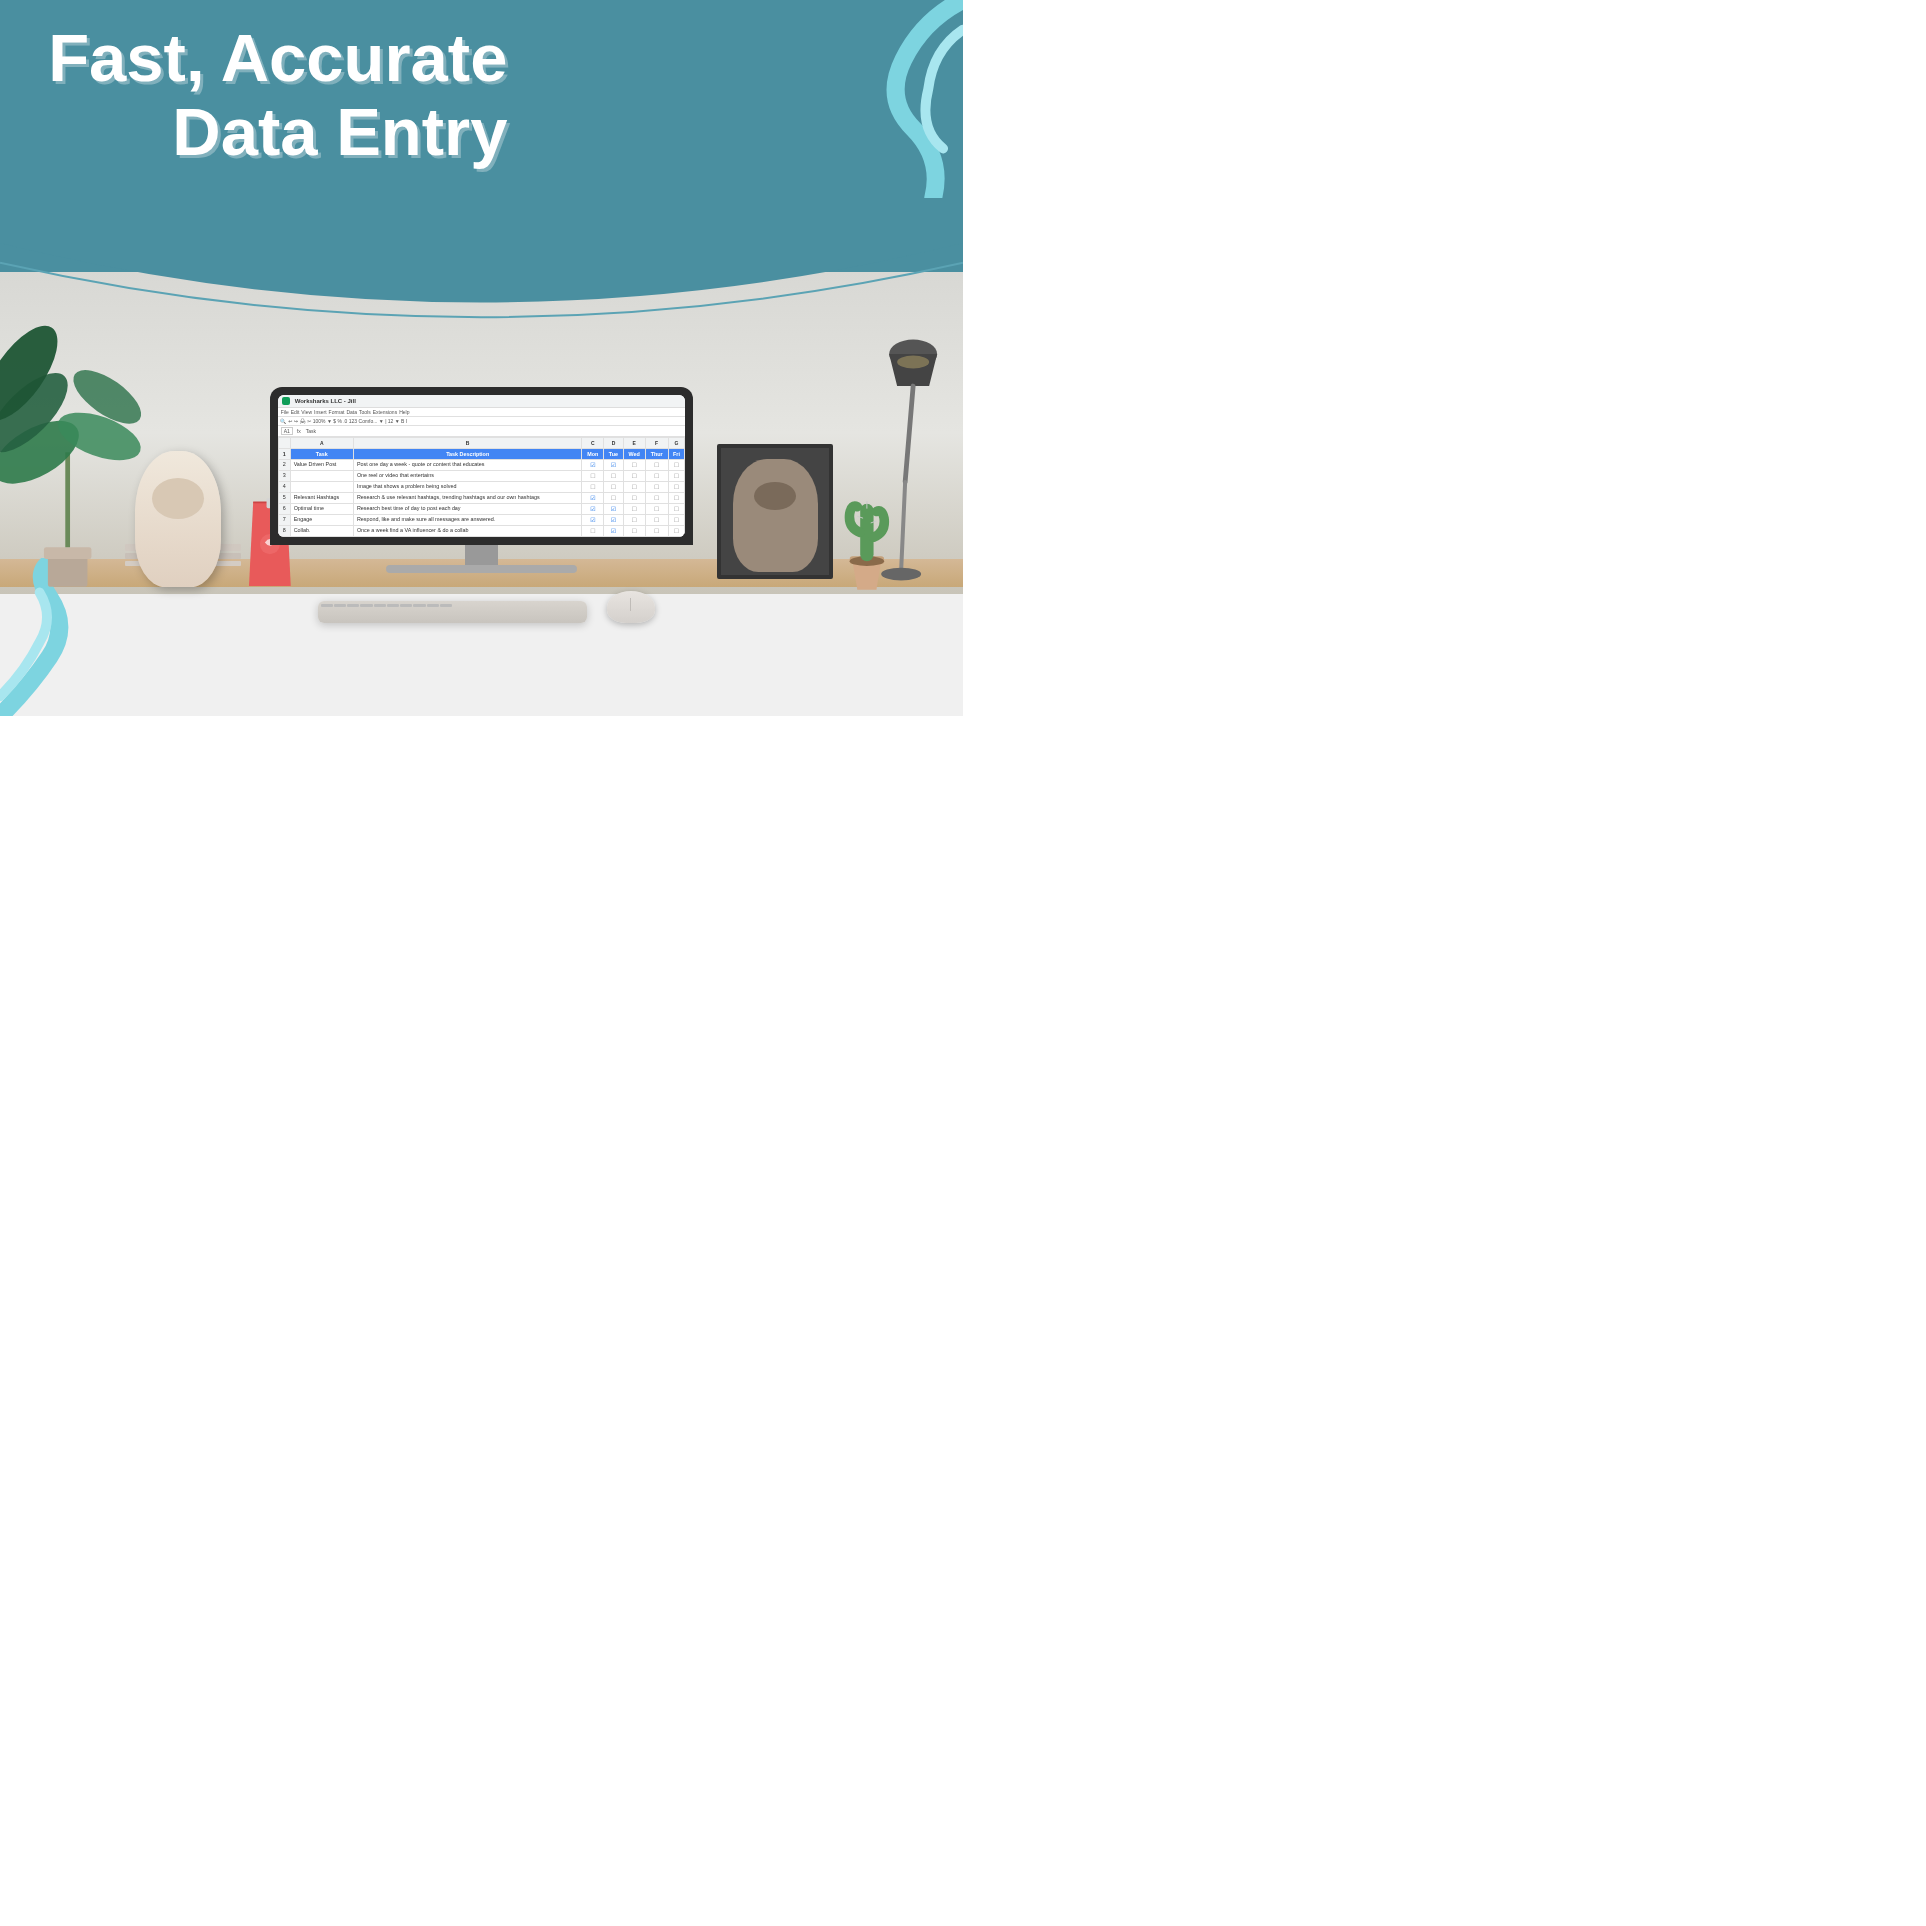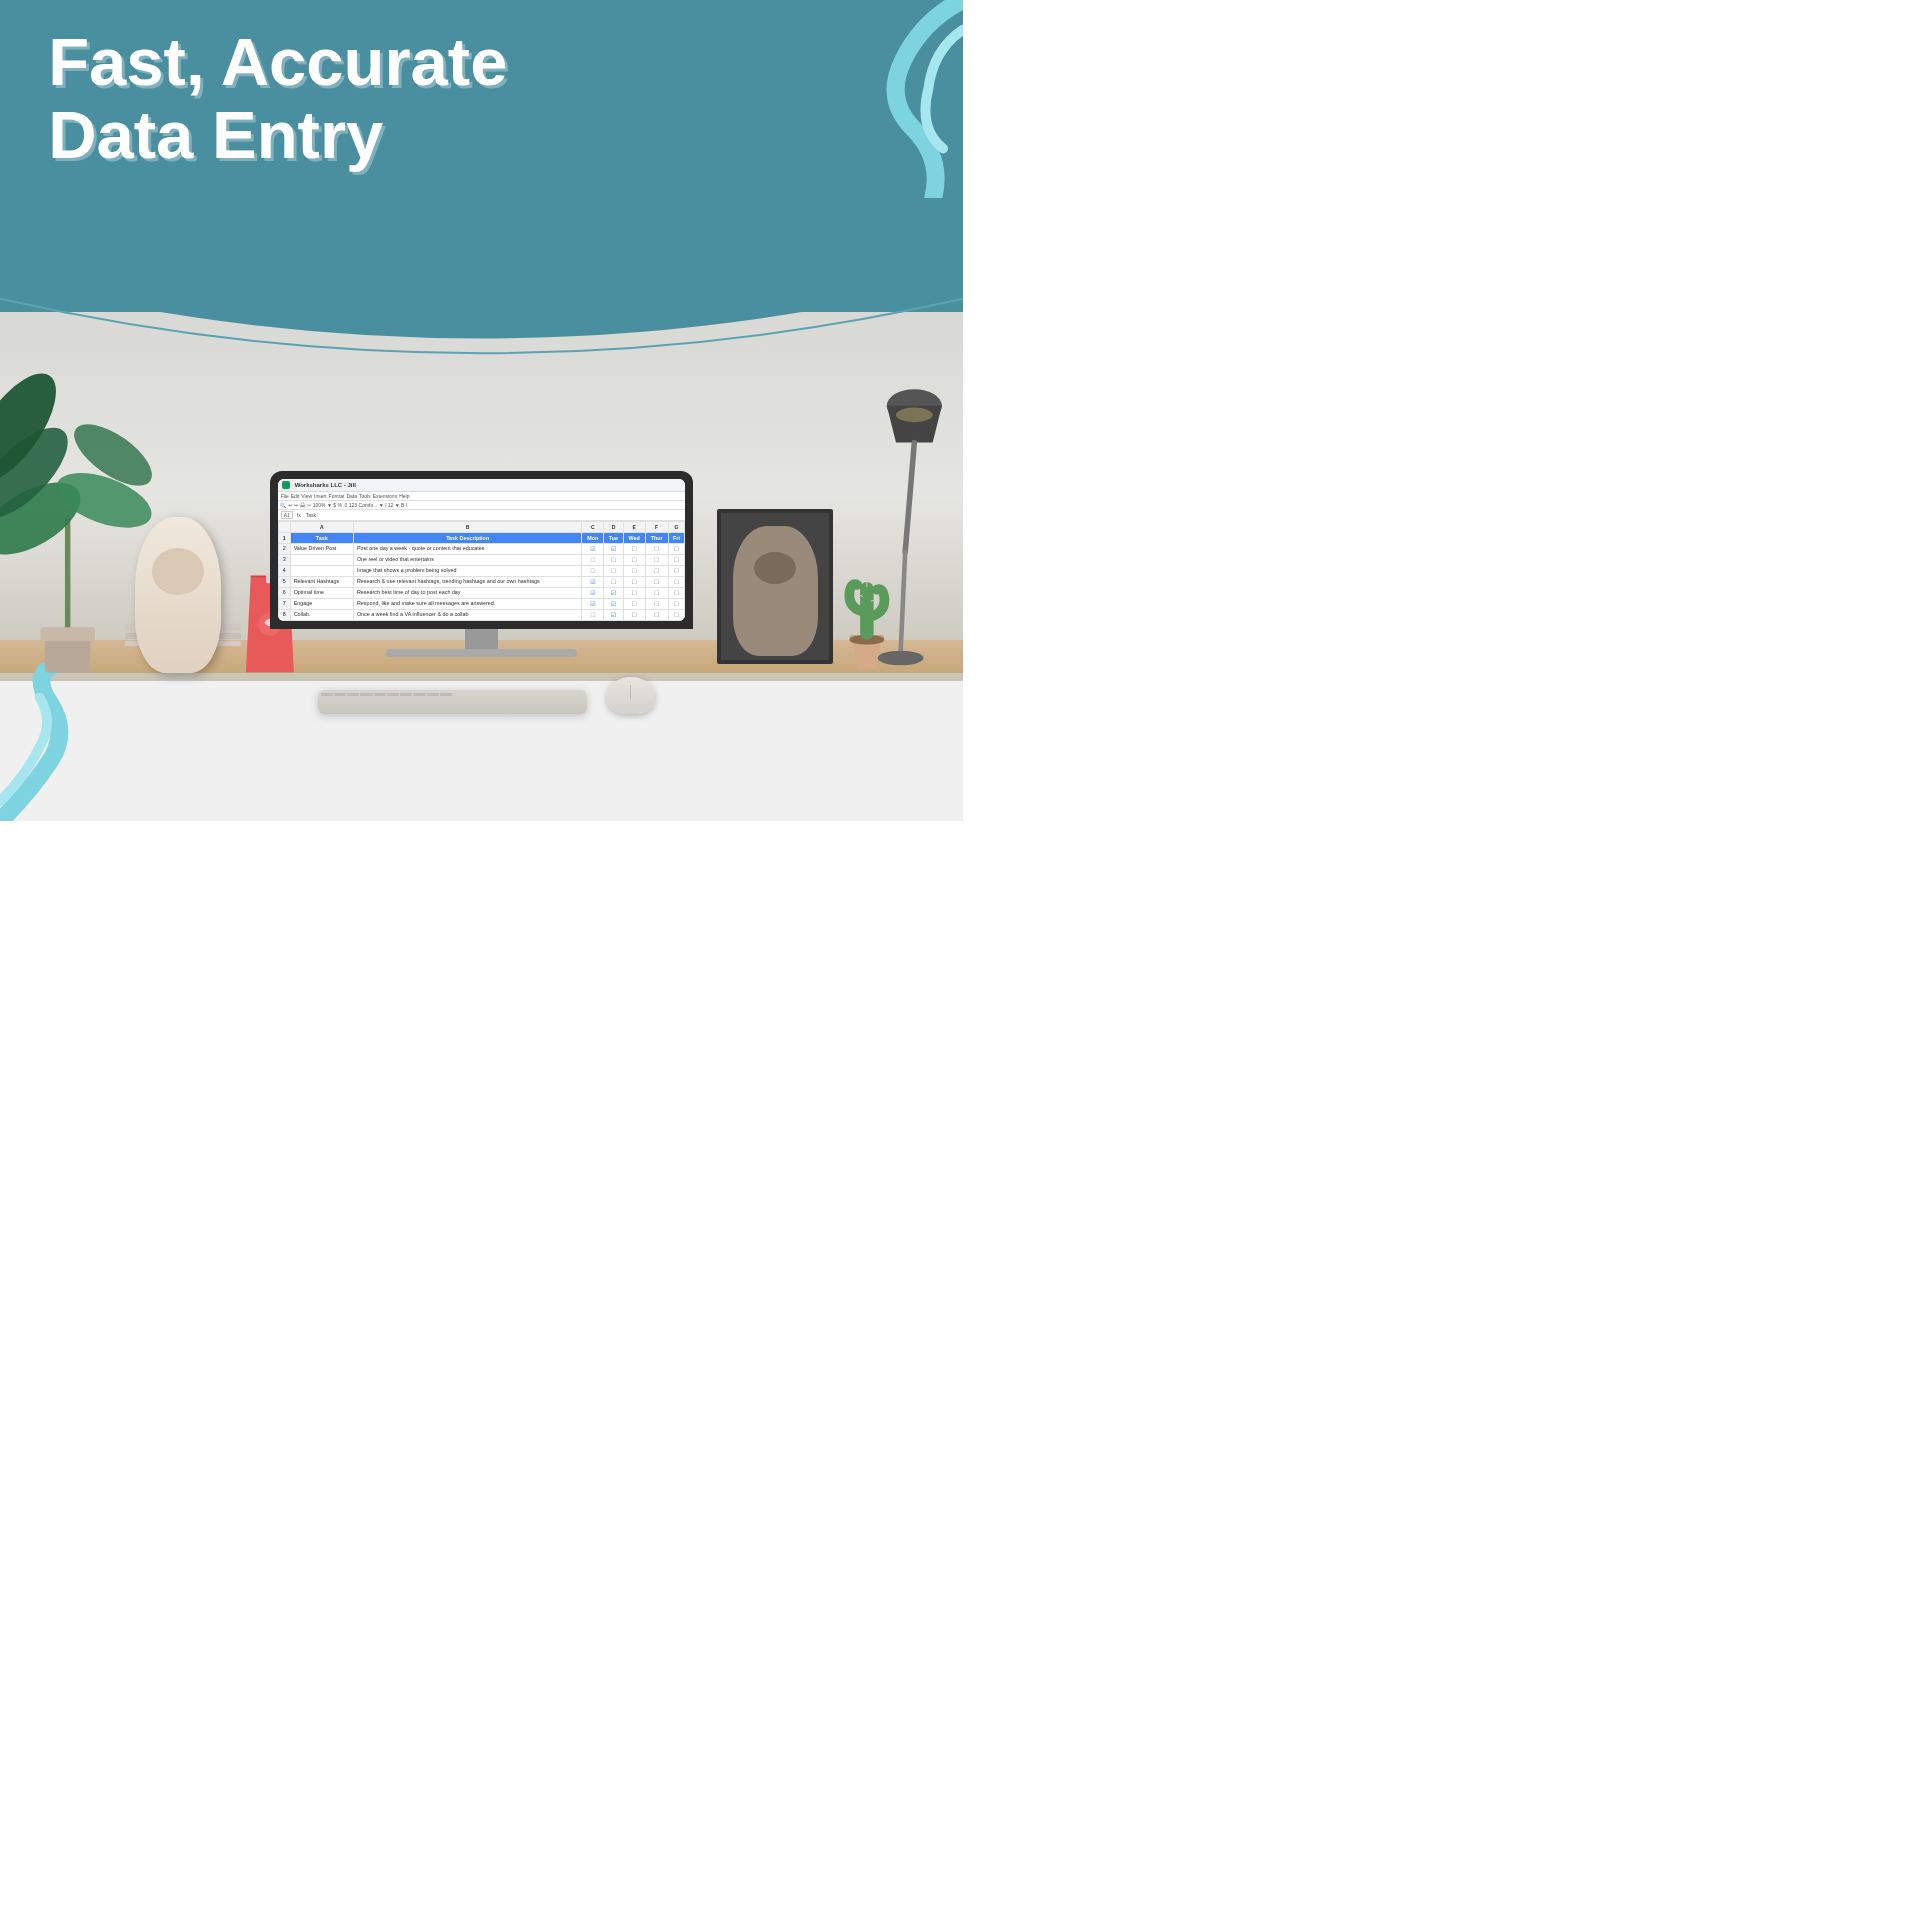--- a/index.html
+++ b/index.html
@@ -6,21 +6,21 @@
 
     body {
       width: 963px;
       height: 963px;
       overflow: hidden;
       font-family: Arial, sans-serif;
     }
 
     .container {
       width: 963px;
-      height: 821px;
+      height: 716px;
       position: relative;
       background: #f0f0f0;
     }
 
     
     .top-section {
       position: absolute;
       top: 0;
       left: 0;
       width: 100%;
@@ -288,21 +288,21 @@
     <path d="M0 140 Q25 115 40 85 Q55 60 40 35" stroke="#a8e6ef" stroke-width="10" fill="none" stroke-linecap="round"></path>
   </svg>
 
   <svg style="position:absolute;top:34%;left:0;width:100%;z-index:2;" viewBox="0 0 973 120" preserveAspectRatio="none">
     <path d="M0 0 Q486 120 973 0 L973 0 L0 0 Z" fill="#4a8fa0"></path>
     <path d="M0 20 Q486 130 973 20" stroke="#5ba3b4" stroke-width="2" fill="none"></path>
   </svg>
 
   <div class="headline">
     <div style="display:block;">Fast, Accurate</div>
-    <div style="display:block;">Data Entry</div>
+    <div style="display:block;text-align:right;">Data Entry</div>
   </div>
 
   <svg style="position:absolute;bottom:17%;left:-2%;width:18%;height:42%;z-index:6;" viewBox="0 0 160 380">
 
     <rect x="55" y="330" width="50" height="40" rx="4" fill="#b8a898"></rect>
     <rect x="50" y="320" width="60" height="15" rx="3" fill="#c8b8a8"></rect>
 
     <line x1="80" y1="320" x2="80" y2="200" stroke="#6a8a5a" stroke-width="6"></line>
 
     <ellipse cx="40" cy="200" rx="60" ry="30" transform="rotate(-30 40 200)" fill="#2d7a4a" opacity="0.9"></ellipse>

